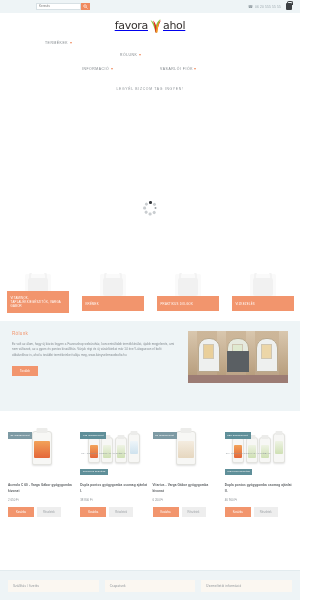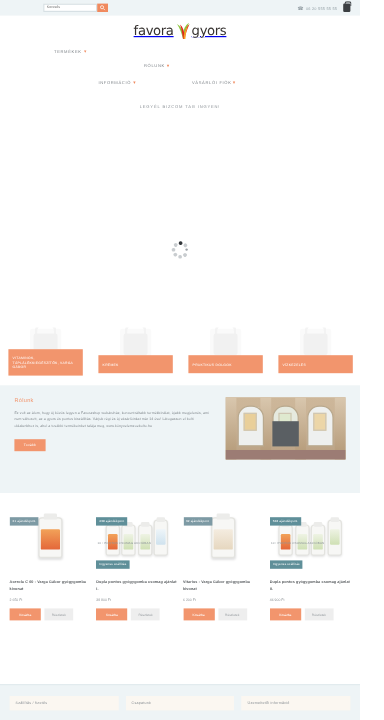--- a/index.html
+++ b/index.html
@@ -339,21 +339,21 @@
 <div class="logo-area">
   <a class="logo" href="#">
     <span class="logo-a">favora</span>
     <span class="leaf">
       <svg viewBox="0 0 26 32" width="13" height="16">
         <path d="M13 31 C11 22 8 14 3 6 C9 9 12 15 13 21 C14 14 17 8 23 4 C19 13 16 22 15 31 Z" fill="#8ec63f"></path>
         <path d="M13 31 C12 23 11 15 8 7 C13 11 15 18 15 24 C16 17 19 10 24 6 C20 14 17 23 16 31 Z" fill="#e1261c"></path>
         <path d="M14 31 C14 24 16 16 21 9 C19 17 17 24 17 31 Z" fill="#f5a623"></path>
       </svg>
     </span>
-    <span class="logo-b">gyors</span>
+    <span class="logo-b">ahol</span>
   </a>
 </div>
 
 <nav class="nav">
   <div class="nav-item nav-1">
     <span>TERMÉKEK</span>
     <span class="caret"></span>
   </div>
   <div class="nav-item nav-2">
     <span>RÓLUNK</span>

